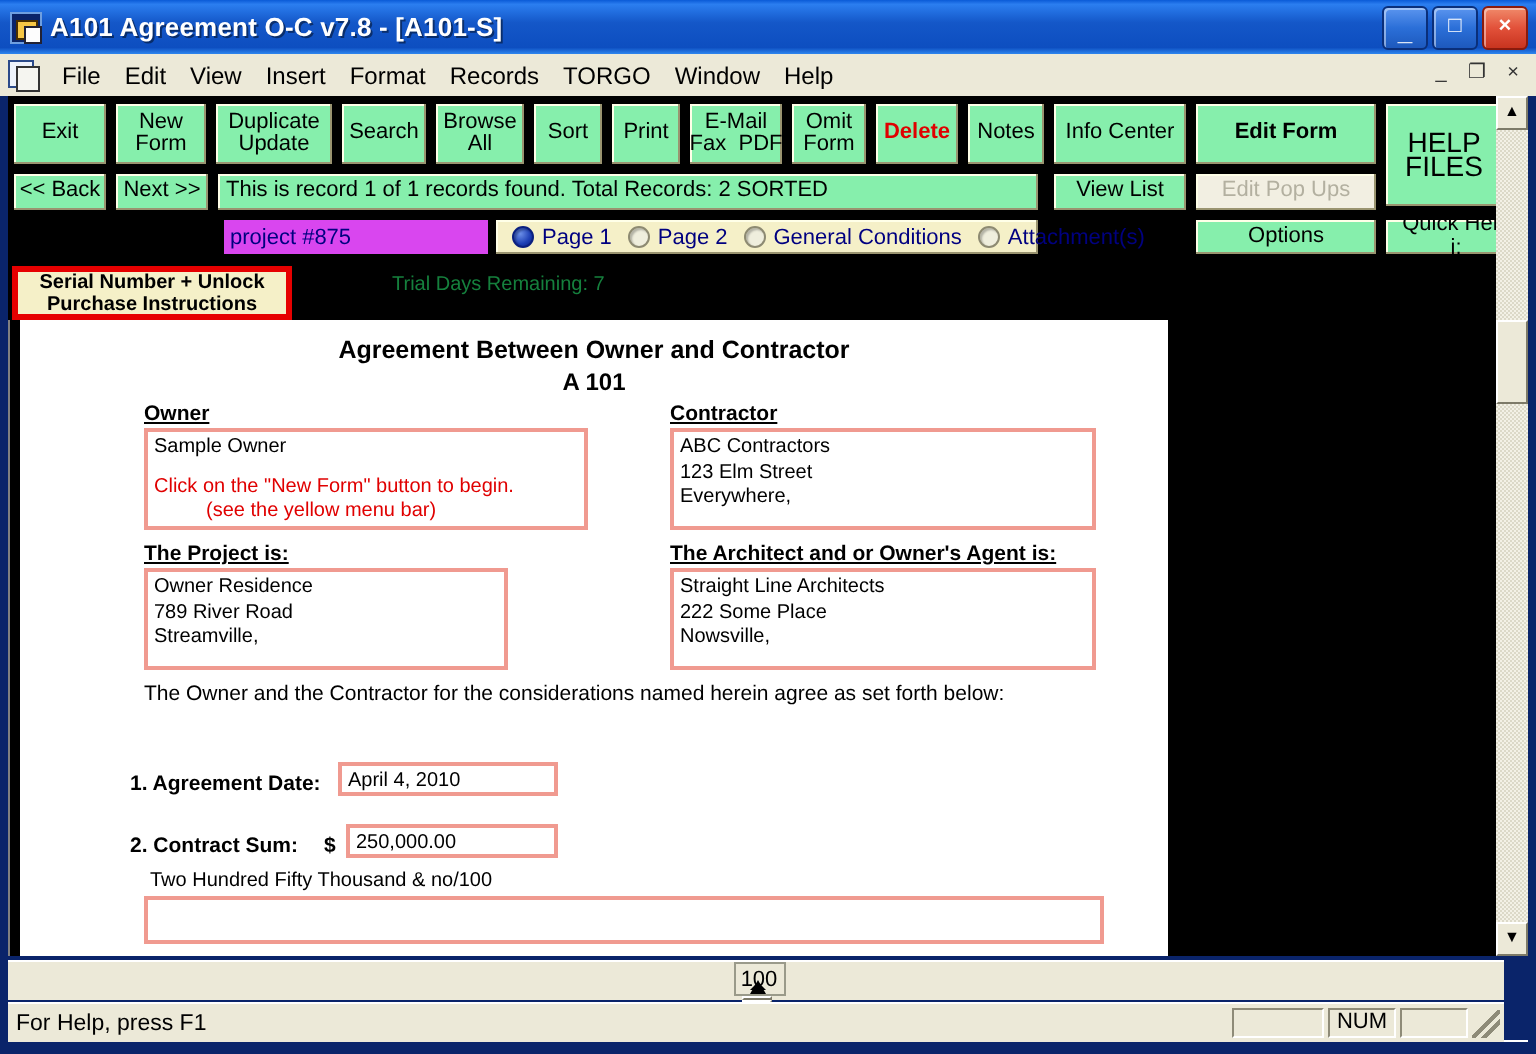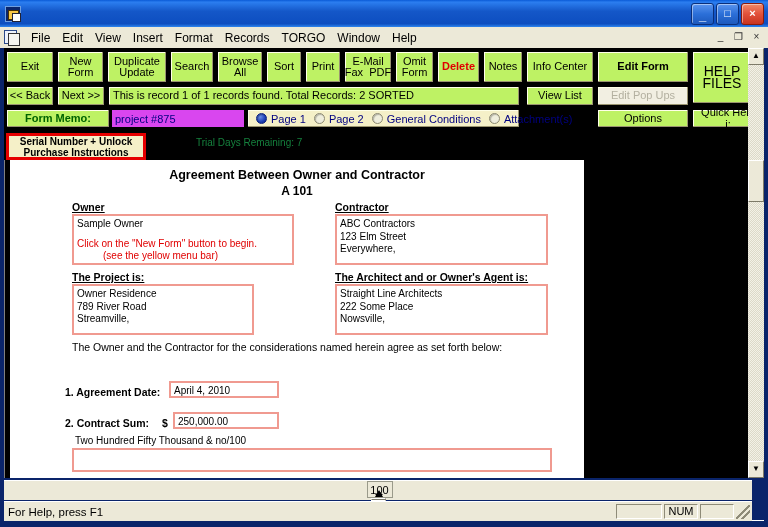--- a/index.html
+++ b/index.html
@@ -71,21 +71,21 @@
     width:17px;height:16px;background:#ece9d8;
     font-size:10px;color:#333;text-align:center;line-height:15px;
   }
 
   
   .toolzone{
     position:absolute;left:0;top:48px;width:760px;height:84px;background:#000;
   }
   .tb{
     position:absolute;
-    background:#bef264;
+    background:#86efac;
     border:1px solid #000;
     box-sizing:border-box;
     font-size:11px;color:#000;
     display:flex;align-items:center;justify-content:center;
     text-align:center;line-height:11.5px;
     box-shadow:inset -1px -1px 0 #9a9470, inset 1px 1px 0 #ffffe8;
     overflow:hidden;
   }
   .tb.lt{justify-content:flex-start;padding-left:4px;}
   .tb.red{color:#e00000;font-weight:bold;}
@@ -240,20 +240,21 @@
   .frame-left{position:absolute;left:0;top:48px;width:4px;bottom:0;background:#0a246a;}
   .frame-right{position:absolute;right:0;top:48px;width:4px;bottom:0;background:#0a246a;}
 </style>
 </head>
 <body>
 
 <div class="app">
 
   <div class="titlebar">
     <div class="title-icon"></div>
+    <div class="title-text">A101 Agreement O-C v7.8 - [A101-S]</div>
     <div class="title-btns">
       <div class="tbtn min">
           <span class="g">_</span>
         </div>
       <div class="tbtn">
           <span class="g">□</span>
         </div>
       <div class="tbtn close">
           <span class="g">×</span>
         </div>
@@ -300,23 +301,20 @@
     <div class="tb" style="left:526px;top:3px;width:68px;height:32px;">Info Center</div>
     <div class="tb big" style="left:692px;top:3px;width:60px;height:53px;white-space:pre;align-items:center;">HELP
 FILES</div>
 
     <div class="tb" style="left:6px;top:38px;width:48px;height:20px;">&lt;&lt; Back</div>
     <div class="tb" style="left:57px;top:38px;width:48px;height:20px;">Next &gt;&gt;</div>
     <div class="tb lt" style="left:108px;top:38px;width:412px;height:20px;">This is record 1 of 1 records found.   Total Records: 2   SORTED</div>
     <div class="tb" style="left:526px;top:38px;width:68px;height:20px;">View List</div>
     <div class="tb disabled" style="left:597px;top:38px;width:92px;height:20px;">Edit Pop Ups</div>
 
-    <div class="tb" style="left:6px;top:61px;width:104px;height:19px;">
-      <span class="memo-label">Form Memo:</span>
-    </div>
     <div class="memo-field" style="position:absolute;left:111px;top:61px;width:134px;height:19px;">project #875</div>
 
     <div class="pagebar" style="left:247px;top:61px;width:273px;height:19px;">
       <span class="radio on"></span>
       <span>Page 1</span>
       <span class="radio"></span>
       <span>Page 2</span>
       <span class="radio"></span>
       <span>General Conditions</span>
       <span class="radio"></span>

